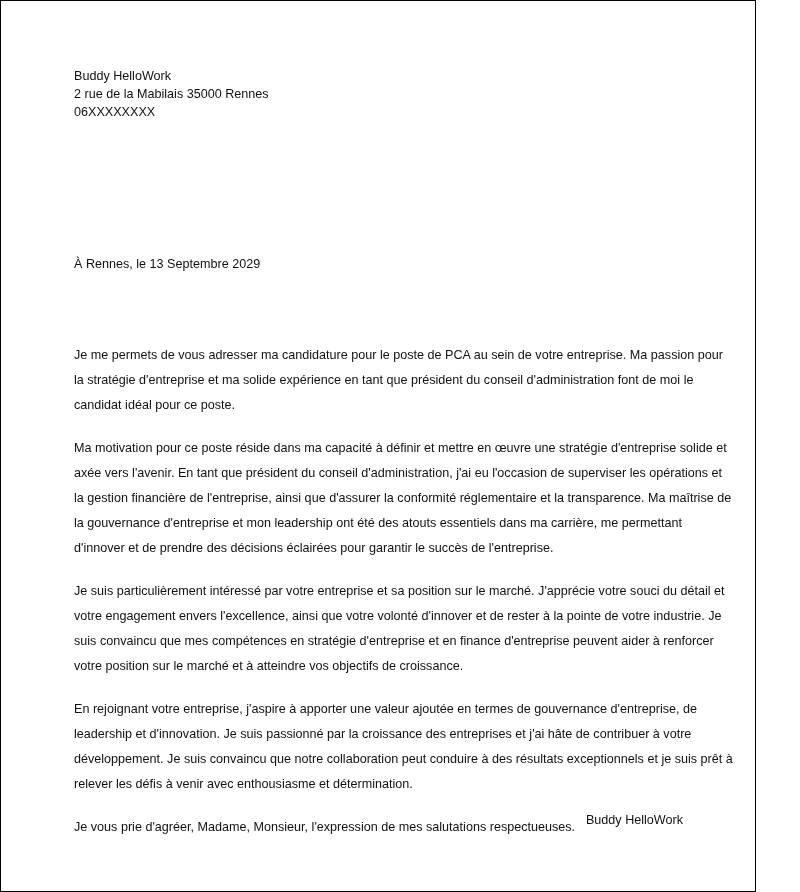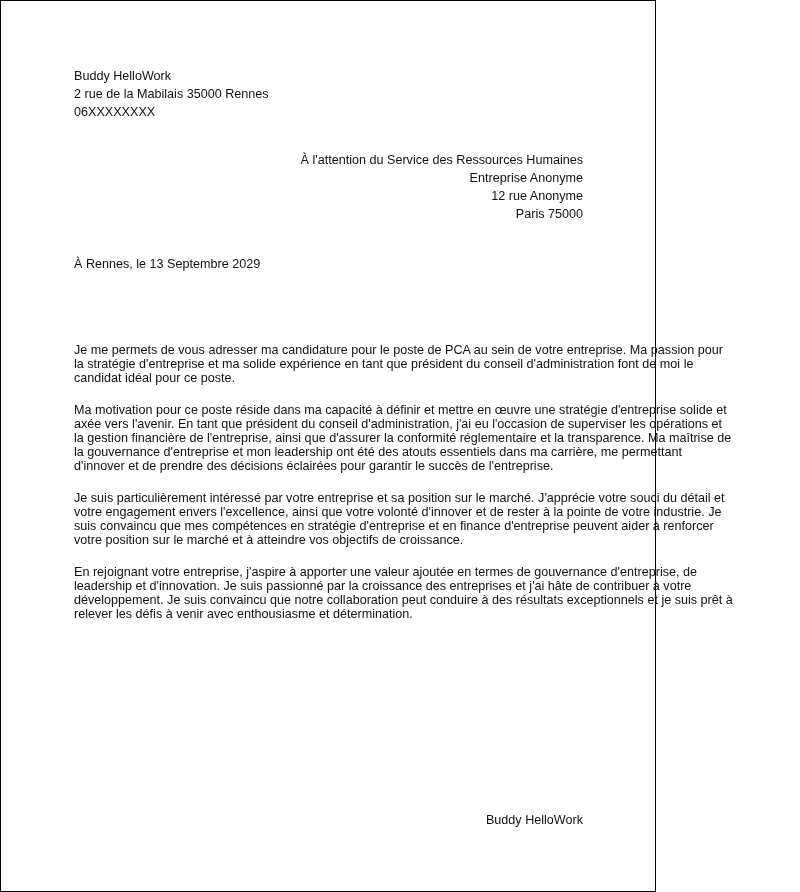--- a/index.html
+++ b/index.html
@@ -8,21 +8,21 @@
       background: #ffffff;
     }
     body {
       width: 800px;
       height: 892px;
       overflow: hidden;
     }
     .page {
       position: relative;
       box-sizing: border-box;
-      width: 656px;
+      width: 756px;
       height: 892px;
       border: 1px solid #000000;
       background: #ffffff;
       color: #111111;
       font-family: "Liberation Sans", "DejaVu Sans", sans-serif;
       font-size: 12.6px;
       line-height: 18px;
     }
     .sender {
       position: absolute;
@@ -53,52 +53,47 @@
       white-space: nowrap;
     }
     .body {
       position: absolute;
       left: 73px;
       top: 342px;
       width: 660px;
     }
     .body p {
       margin: 0 0 18px 0;
-      line-height: 14px;
+      line-height: 25px;
     }
     .signature {
       position: absolute;
       right: 72px;
       top: 810px;
       white-space: nowrap;
     }
   </style>
 </head>
 <body>
 
 <div class="page">
 
   <div class="sender">
     <div>Buddy HelloWork</div>
     <div>2 rue de la Mabilais 35000 Rennes</div>
     <div>06XXXXXXXX</div>
   </div>
 
-  <div class="recipient">
-    <div>À l'attention du Service des Ressources Humaines</div>
-    <div>Entreprise Anonyme</div>
-    <div>12 rue Anonyme</div>
-    <div>Paris 75000</div>
-  </div>
 
   <div class="date">À Rennes, le 13 Septembre 2029</div>
 
 
   <div class="body">
     <p>Je me permets de vous adresser ma candidature pour le poste de PCA au sein de votre entreprise. Ma passion pour la stratégie d'entreprise et ma solide expérience en tant que président du conseil d'administration font de moi le candidat idéal pour ce poste.</p>
     <p>Ma motivation pour ce poste réside dans ma capacité à définir et mettre en œuvre une stratégie d'entreprise solide et axée vers l'avenir. En tant que président du conseil d'administration, j'ai eu l'occasion de superviser les opérations et la gestion financière de l'entreprise, ainsi que d'assurer la conformité réglementaire et la transparence. Ma maîtrise de la gouvernance d'entreprise et mon leadership ont été des atouts essentiels dans ma carrière, me permettant d'innover et de prendre des décisions éclairées pour garantir le succès de l'entreprise.</p>
     <p>Je suis particulièrement intéressé par votre entreprise et sa position sur le marché. J'apprécie votre souci du détail et votre engagement envers l'excellence, ainsi que votre volonté d'innover et de rester à la pointe de votre industrie. Je suis convaincu que mes compétences en stratégie d'entreprise et en finance d'entreprise peuvent aider à renforcer votre position sur le marché et à atteindre vos objectifs de croissance.</p>
     <p>En rejoignant votre entreprise, j'aspire à apporter une valeur ajoutée en termes de gouvernance d'entreprise, de leadership et d'innovation. Je suis passionné par la croissance des entreprises et j'ai hâte de contribuer à votre développement. Je suis convaincu que notre collaboration peut conduire à des résultats exceptionnels et je suis prêt à relever les défis à venir avec enthousiasme et détermination.</p>
+    <p>Je vous prie d'agréer, Madame, Monsieur, l'expression de mes salutations respectueuses.</p>
   </div>
 
   <div class="signature">Buddy HelloWork</div>
 
 </div>
 
 </body></html>

